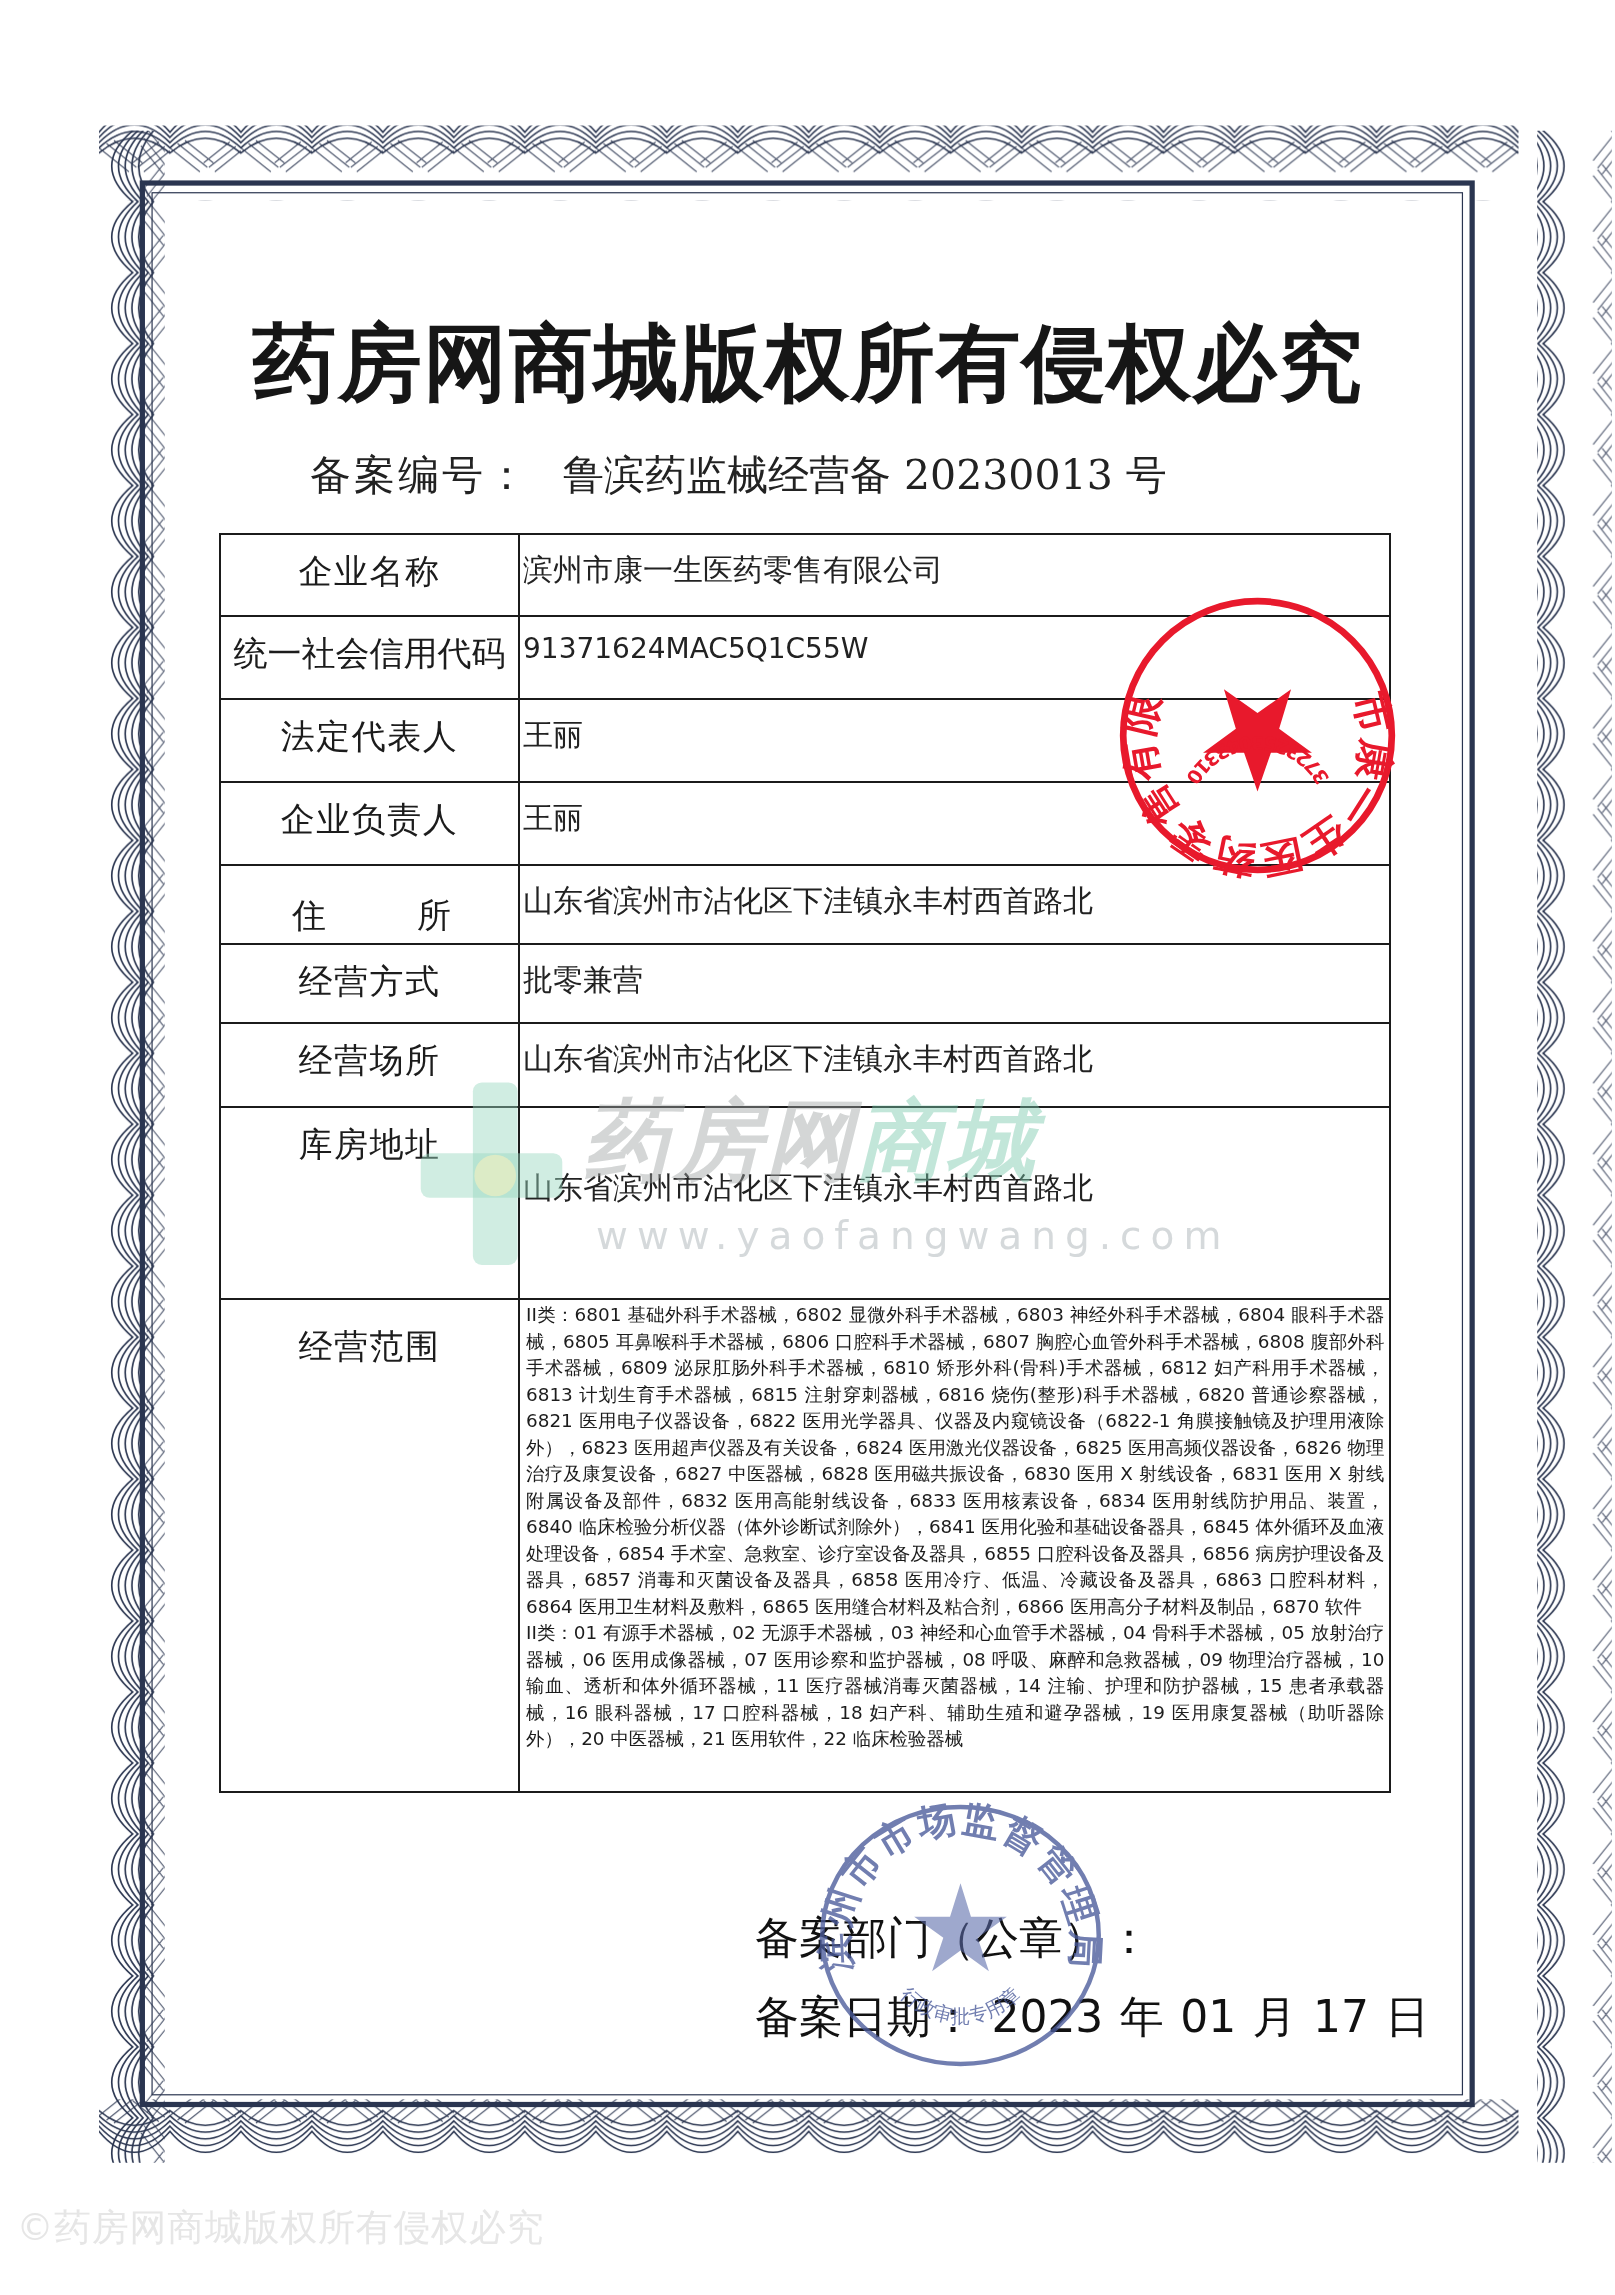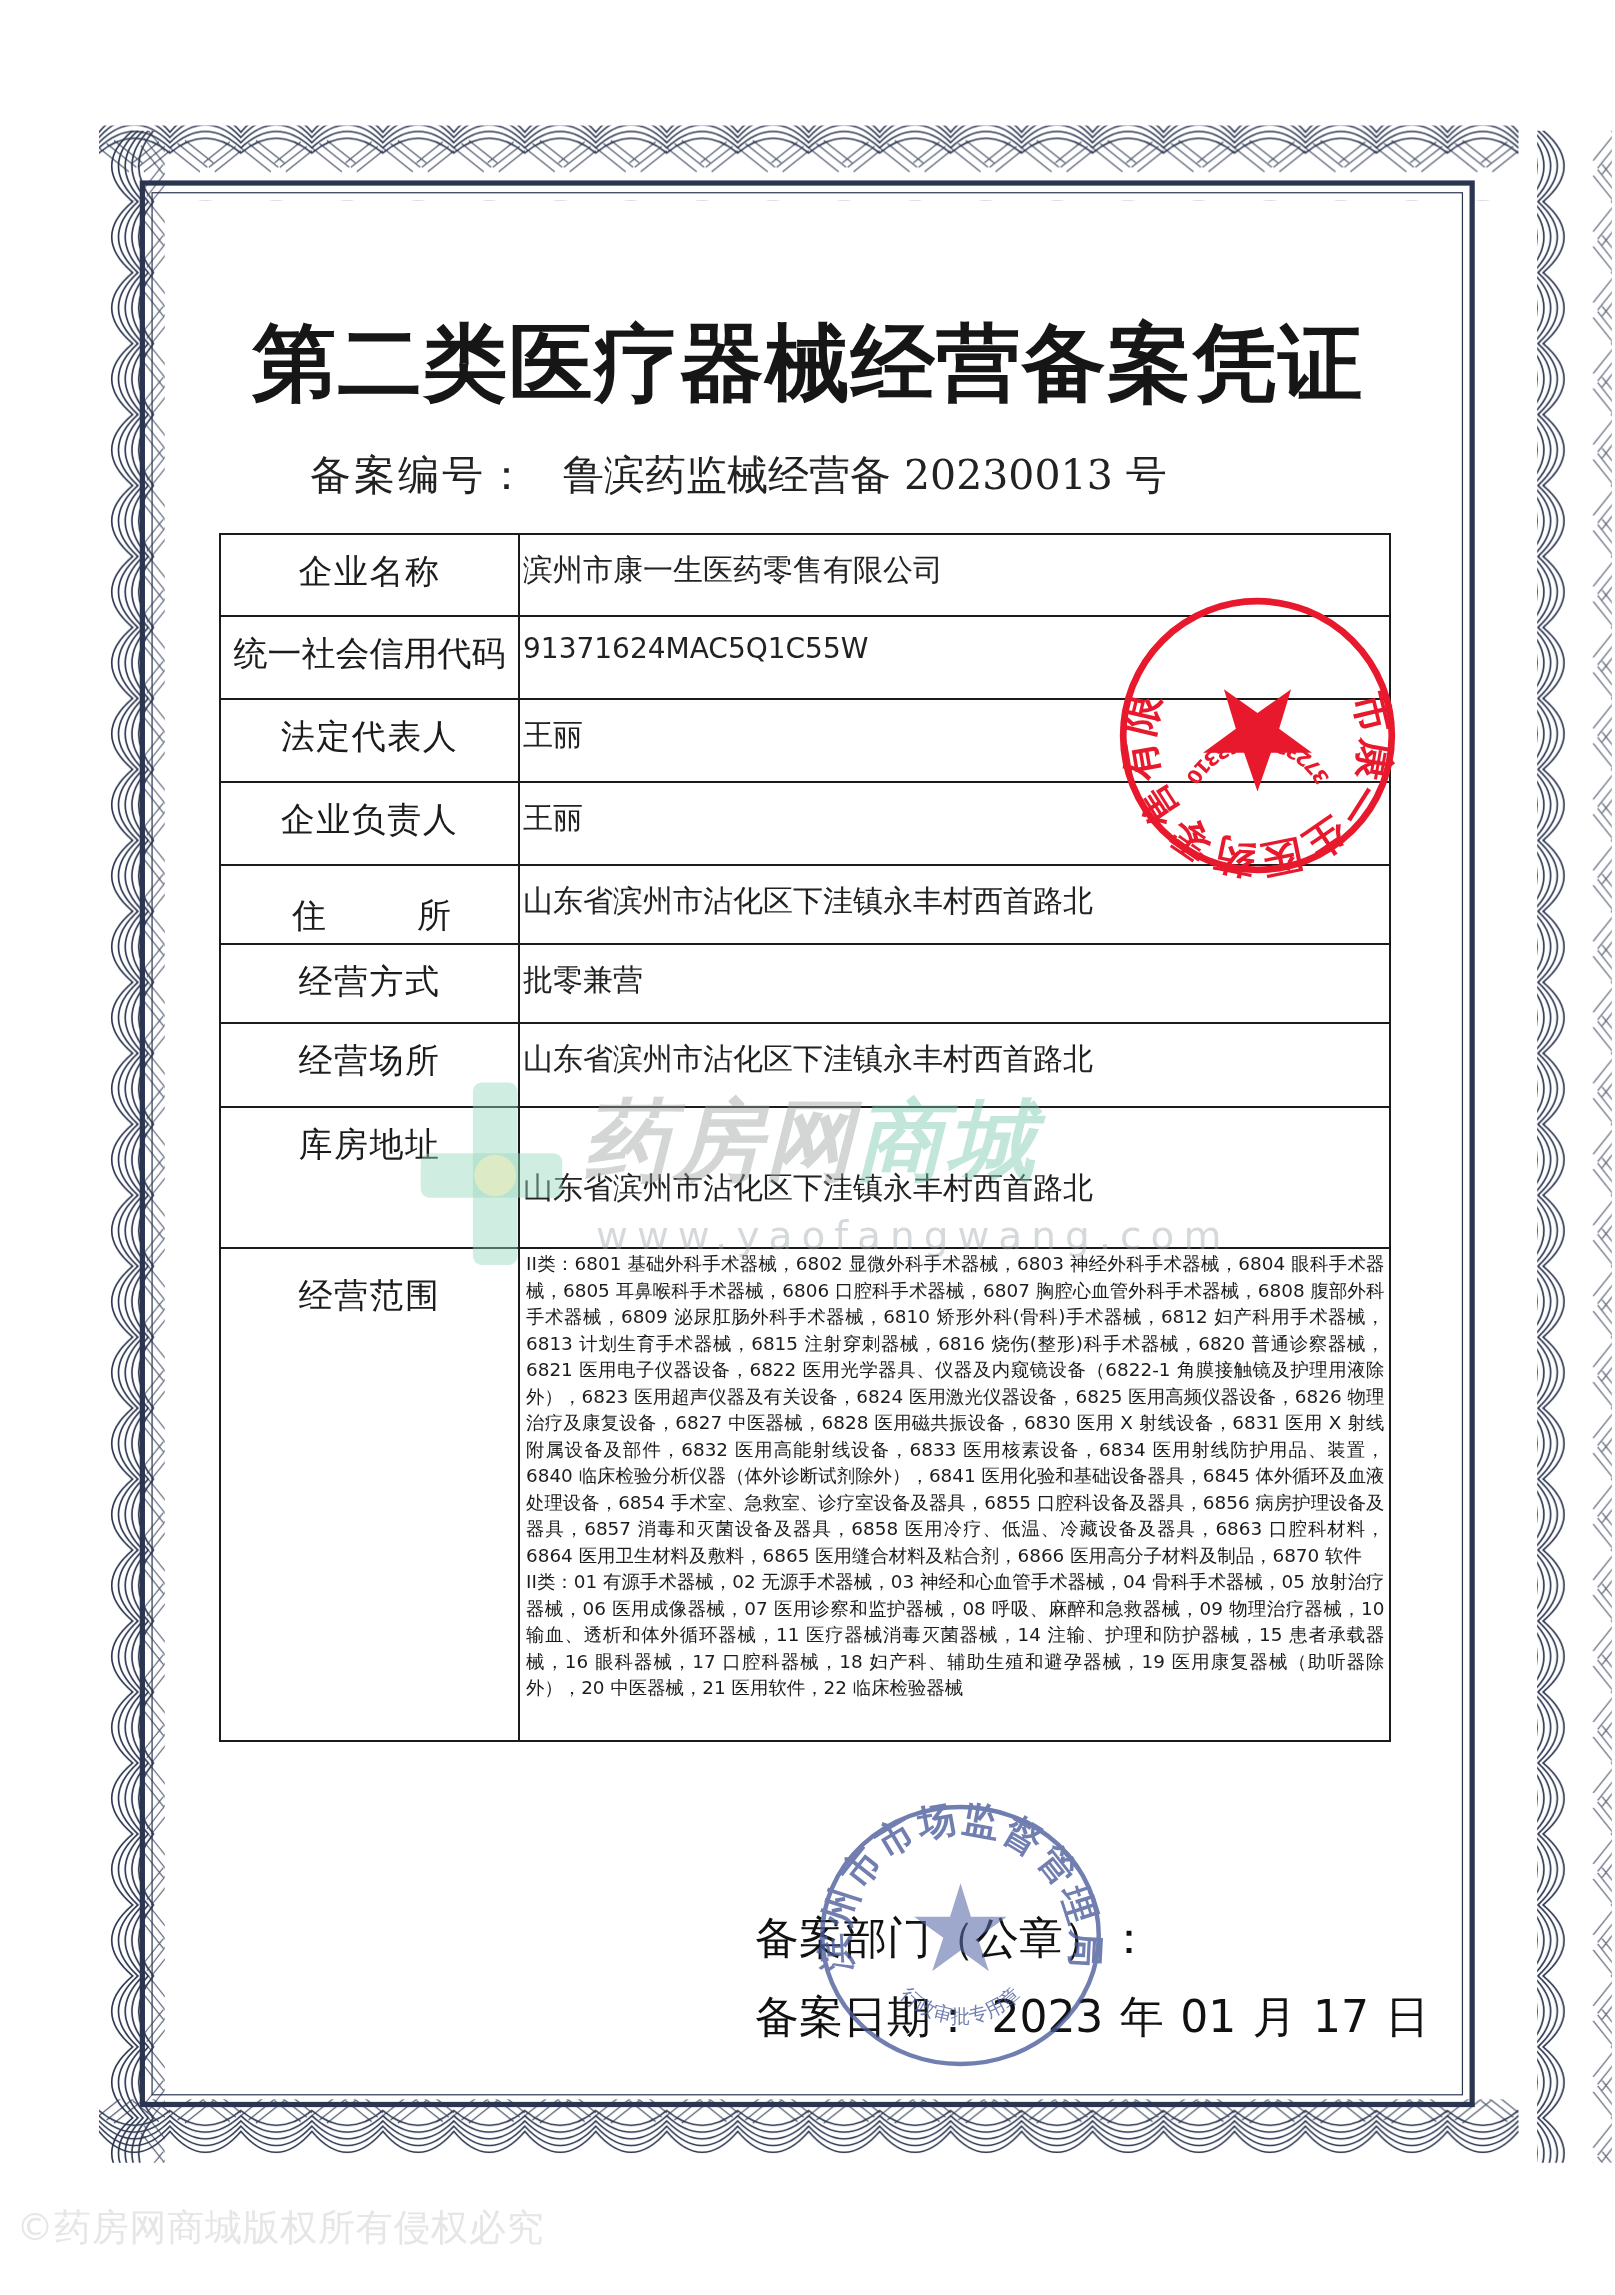--- a/index.html
+++ b/index.html
@@ -90,21 +90,21 @@
   <rect x="120" y="175" width="100" height="2720" fill="url(#scallopV)"></rect>
 
   <g transform="translate(4162 0) scale(-1 1)">
     <rect x="2005" y="175" width="100" height="2720" fill="url(#scallopV)"></rect>
   </g>
 
   <rect x="190" y="245" width="1780" height="2572" fill="none" stroke="#2a3550" stroke-width="7"></rect>
   <rect x="203" y="258" width="1754" height="2546" fill="none" stroke="#2a3550" stroke-width="1.6"></rect>
 </svg>
 
-<div class="title">第二类医疗器械经营备案凭证</div>
+<div class="title">药房网商城版权所有侵权必究</div>
 
 <div class="filing-no">
   <span class="lbl">备案编号：</span><span class="val">鲁滨药监械经营备 20230013 号</span>
 </div>
 
 <table class="info-table">
   <tbody>
       <tr style="height:82px">
     <td class="lab">
           <div class="lab-inner">企业名称</div>
@@ -157,21 +157,21 @@
         </td>
   </tr>
   <tr style="height:84px">
     <td class="lab">
           <div class="lab-inner">经营场所</div>
         </td>
     <td class="val">
           <div class="val-inner">山东省滨州市沾化区下洼镇永丰村西首路北</div>
         </td>
   </tr>
-  <tr style="height:141px">
+  <tr style="height:192px">
     <td class="lab">
           <div class="lab-inner">库房地址</div>
         </td>
     <td class="val">
           <div class="val-inner" style="padding-top:60px">山东省滨州市沾化区下洼镇永丰村西首路北</div>
         </td>
   </tr>
   <tr style="height:493px">
     <td class="lab">
           <div class="lab-inner" style="padding-top:24px">经营范围</div>

